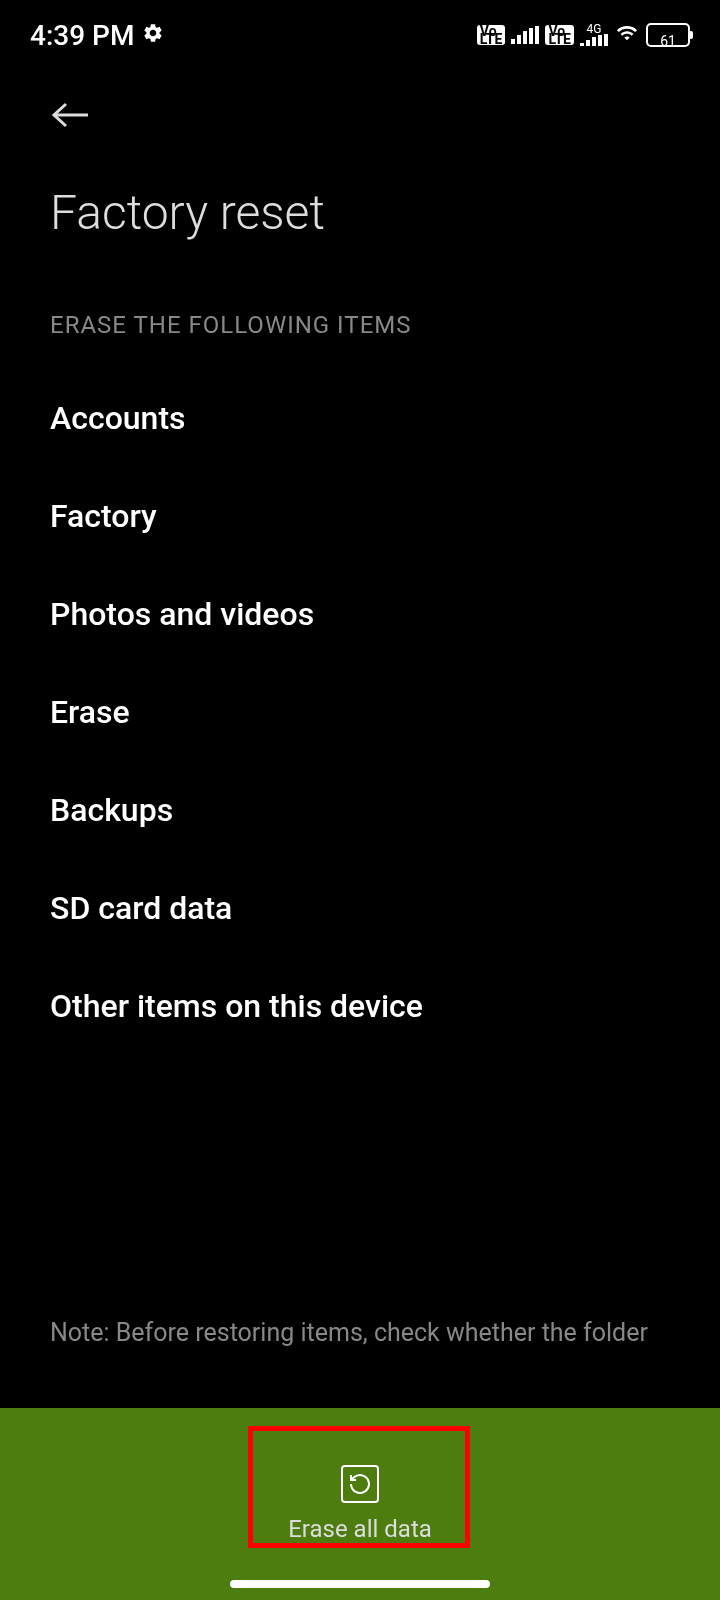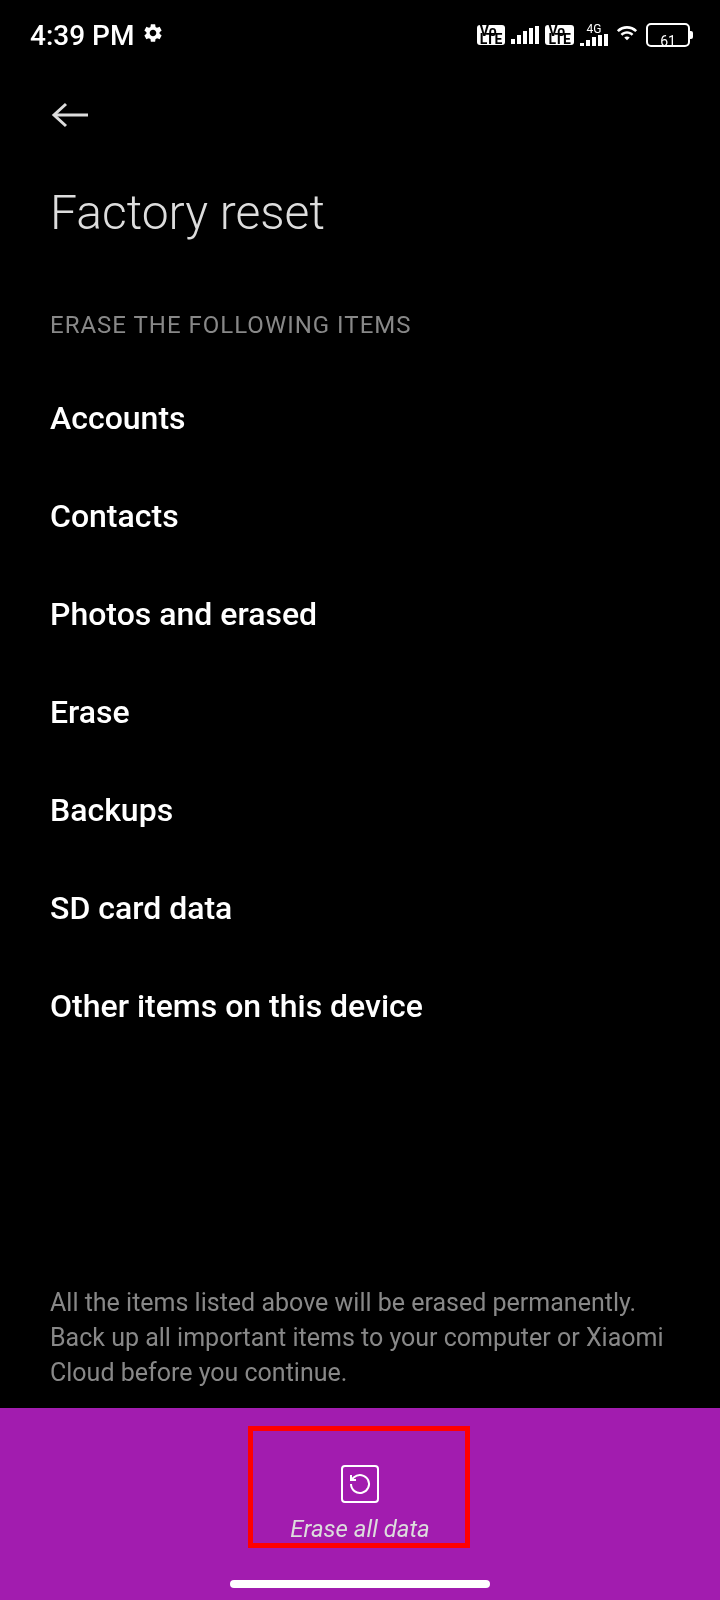--- a/index.html
+++ b/index.html
@@ -125,25 +125,24 @@
       color: #888888;
       line-height: 1.4;
       margin-top: 30px;
     }
     .bottom-bar {
       position: absolute;
       bottom: 0;
       left: 0;
       right: 0;
       height: 192px;
-      background: #a21caf;
+      background: #4d7c0f;
       display: flex;
       align-items: center;
       justify-content: center;
-      font-style: italic;
     }
     .erase-button {
       display: flex;
       flex-direction: column;
       align-items: center;
       gap: 12px;
       padding: 20px 50px;
     }
     .highlight-box {
       position: absolute;
@@ -229,29 +228,28 @@
     <line x1="38" y1="15" x2="4" y2="15" stroke="#dddddd" stroke-width="3"></line>
     <polyline points="16,4 4,15 16,26" stroke="#dddddd" stroke-width="3" fill="none"></polyline>
   </svg>
 </div>
 
 <h1 class="page-title">Factory reset</h1>
 
 <div class="section-header">ERASE THE FOLLOWING ITEMS</div>
 
 <div class="list-item">Accounts</div>
-<div class="list-item">Contacts</div>
-<div class="list-item">Photos and erased</div>
+<div class="list-item">Factory</div>
+<div class="list-item">Photos and videos</div>
 <div class="list-item">Erase</div>
 <div class="list-item">Backups</div>
 <div class="list-item">SD card data</div>
 <div class="list-item">Other items on this device</div>
 
 <div class="info-section">
-  <p class="info-text">All the items listed above will be erased permanently. Back up all important items to your computer or Xiaomi Cloud before you continue.</p>
   <p class="note-text">Note: Before restoring items, check whether the folder</p>
 </div>
 
 <div class="bottom-bar">
   <div class="erase-button">
     <div class="erase-icon-box">
       <svg width="24" height="24" viewBox="0 0 24 24" fill="none" stroke="#ffffff" stroke-width="2">
         <path d="M3 12a9 9 0 1 0 3-6.7L3 8"></path>
         <polyline points="3,3 3,8 8,8"></polyline>
       </svg>

